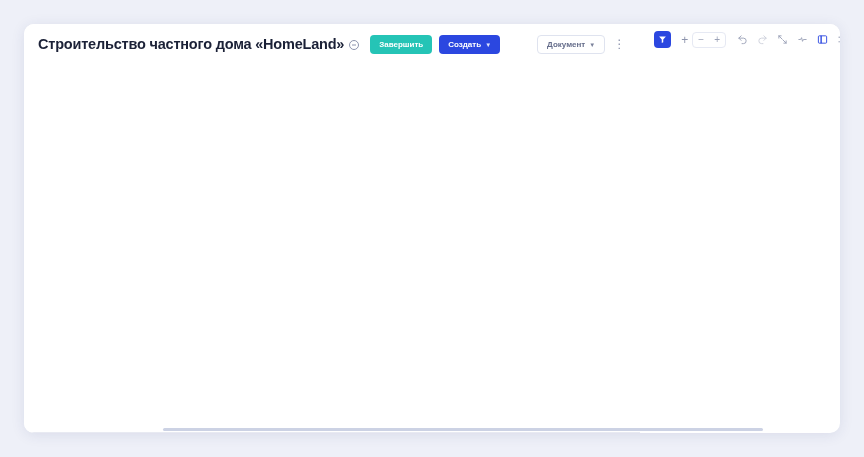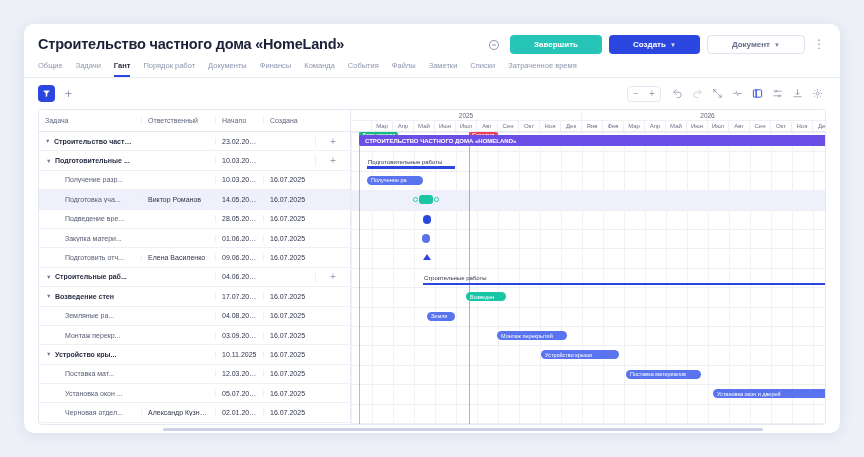--- a/index.html
+++ b/index.html
@@ -10,21 +10,21 @@
     overflow: hidden;
   }
   .app-window {
     position: absolute;
     left: 24px; top: 24px;
     width: 816px; height: 409px;
     background: #ffffff;
     border-radius: 10px;
     box-shadow: 0 2px 14px rgba(40,50,110,0.10);
     overflow: hidden;
-    display: flex; flex-direction: column;
+    display: flex; 
   }
 
   
   .hdr {
     padding: 10px 14px 0 14px;
     background: #ffffff;
     border-bottom: 1px solid #e8eaf2;
     flex: 0 0 auto;
   }
   .hdr-top { display: flex; align-items: flex-start; justify-content: space-between; }
@@ -33,26 +33,26 @@
     letter-spacing: -0.2px; padding-top: 2px;
   }
   .hdr-actions { display: flex; align-items: center; gap: 7px; padding-top: 1px; }
   .icon-btn-plain {
     width: 19px; height: 19px; border-radius: 50%;
     display: flex; align-items: center; justify-content: center;
     color: #8d94ad; cursor: pointer;
   }
   .btn {
     height: 19px; border-radius: 4px; font-size: 8px; font-weight: bold;
-    display: flex; align-items: center; gap: 4px; padding: 0 24px;
+    display: flex; align-items: center; gap: 4px; padding: 0 9px;
     cursor: pointer; white-space: nowrap; border: none;
   }
   .btn-teal { background: #25c4b6; color: #fff; }
   .btn-blue { background: #2b47e0; color: #fff; text-align: center; }
-  .btn-ghost { background: #fff; color: #5b6party; color: #646c8a; border: 1px solid #dfe3ef; }
+  .btn-ghost { background: #fff; color: #5b6party; color: #646c8a; border: 1px solid #dfe3ef; margin-left: 30px; }
   .caret { font-size: 6px; opacity: .85; }
   .kebab {
     width: 14px; color: #8d94ad; font-size: 12px; text-align: center;
     line-height: 19px; cursor: pointer; letter-spacing: 0;
   }
   .tabs { display: flex; gap: 13px; margin-top: 7px; }
   .tab {
     font-size: 7.5px; color: #8f96ae; padding-bottom: 5px;
     cursor: pointer; white-space: nowrap; border-bottom: 2px solid transparent;
   }
@@ -208,34 +208,20 @@
           <span>Создать</span>
           <span class="caret">▼</span>
         </div>
         <div class="btn btn-ghost">
           <span>Документ</span>
           <span class="caret">▼</span>
         </div>
         <div class="kebab">⋮</div>
       </div>
     </div>
-    <div class="tabs" id="tabs">
-        <div class="tab">Общие</div>
-        <div class="tab">Задачи</div>
-        <div class="tab active">Гант</div>
-        <div class="tab">Порядок работ</div>
-        <div class="tab">Документы</div>
-        <div class="tab">Финансы</div>
-        <div class="tab">Команда</div>
-        <div class="tab">События</div>
-        <div class="tab">Файлы</div>
-        <div class="tab">Заметки</div>
-        <div class="tab">Списки</div>
-        <div class="tab">Затраченное время</div>
-      </div>
   </div>
 
   <div class="toolbar">
     <div class="tb-left">
       <div class="filter-btn">
         <svg width="9" height="9" viewBox="0 0 24 24" fill="#fff">
           <path d="M3 4h18l-7 8v7l-4 2v-9z"></path>
         </svg>
       </div>
       <div class="plus-btn">+</div>

